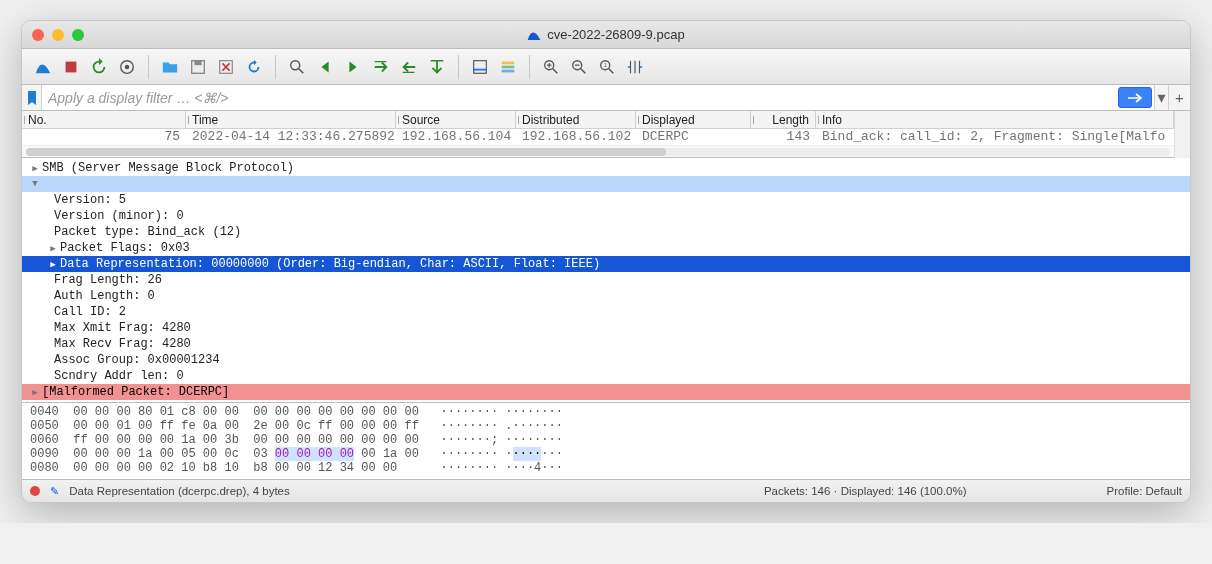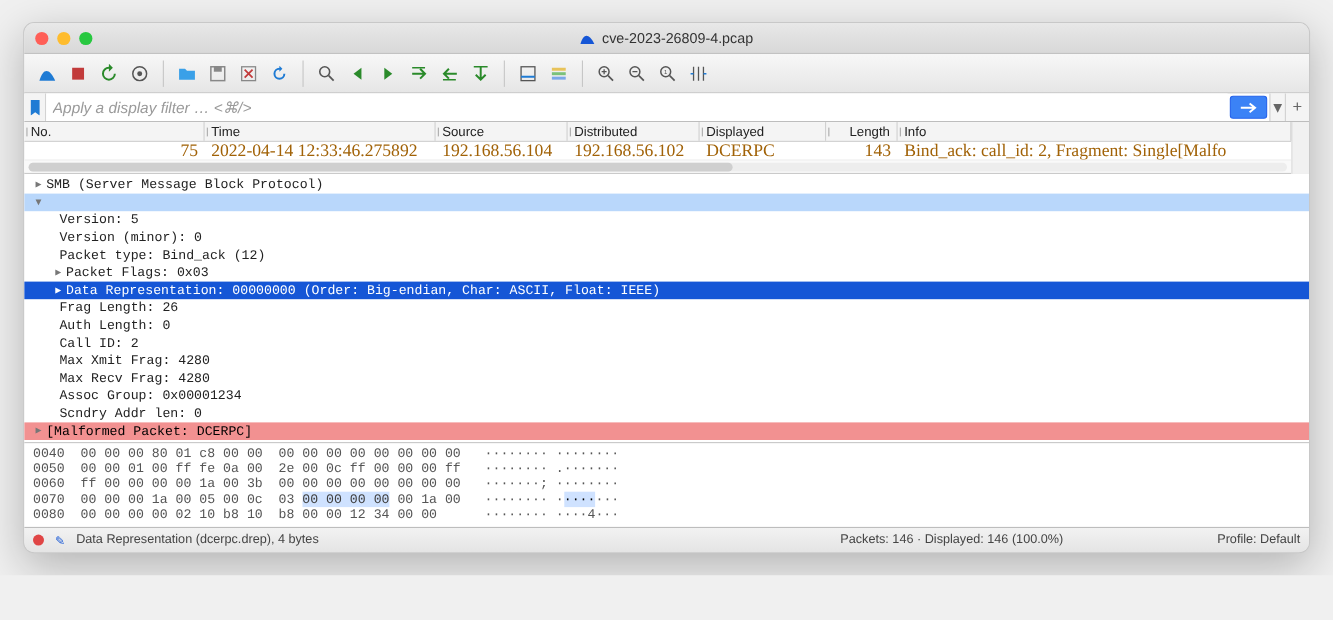--- a/index.html
+++ b/index.html
@@ -142,23 +142,23 @@
   }
   .col-no { width: 164px; }
   .col-time { width: 210px; }
   .col-src { width: 120px; }
   .col-dst { width: 120px; }
   .col-proto { width: 115px; }
   .col-len { width: 65px; text-align:right; justify-content:flex-end;}
   .col-info { flex: 1; }
   .pl-row {
     display: flex;
-    font-family: Liberation Serif, serif;
-    font-size: 16px;
-    color: #a16207;
+    font-family: Liberation Mono, monospace;
+    font-size: 13px;
+    color: #737373;
     height: 16px;
     white-space: nowrap;
     overflow: hidden;
   }
   .pl-row > div { padding: 0 6px; overflow: hidden; text-overflow: clip;}
   .pl-scroll {
     height: 12px;
     background: #f9f9f9;
     border-top: 1px solid #eee;
   }
@@ -206,21 +206,21 @@
 
   .hexpane {
     background: #fff;
     font-family: Menlo, "Courier New", monospace;
     font-size: 12px;
     color: #555;
     padding: 2px 8px 4px 8px;
     border-bottom: 1px solid #bdbdbd;
   }
   .hexpane .hexline { white-space: pre; height: 14px; line-height:14px;}
-  .hex-hl { background: #cfe2ff; color:#404040;}
+  .hex-hl { background: #cfe2ff; color:#a21caf;}
   .ascii-hl { background: #cfe2ff; color:#000;}
 
   .statusbar {
     height: 22px;
     background: linear-gradient(#f2f2f2,#e4e4e4);
     display:flex;
     align-items:center;
     font-size: 11.5px;
     color: #444;
     padding: 0 8px;
@@ -244,21 +244,21 @@
       <span class="t-close"></span>
       <span class="t-min"></span>
       <span class="t-max"></span>
     </div>
     <div class="title">
       <span class="fin-icon">
         <svg viewBox="0 0 20 20">
             <path d="M1 17 C5 3 12 3 19 17 L10 17 Z" fill="#1556d6"></path>
           </svg>
       </span>
-      <span>cve-2023-26809-4.pcap</span>
+      <span>cve-2022-26809-9.pcap</span>
     </div>
   </div>
 
   <div class="toolbar">
     <div class="tbtn">
         <svg viewBox="0 0 20 20">
           <path d="M2 17 C6 4 12 4 18 17 L10 17 Z" fill="#1f7bd4"></path>
         </svg>
       </div>
     <div class="tbtn">
@@ -476,21 +476,21 @@
     <div class="line level0 malformed">
         <span class="caret">▶</span>
         <span>[Malformed Packet: DCERPC]</span>
       </div>
   </div>
 
   <div class="hexpane">
     <div class="hexline"><span>0040</span>  <span>00 00 00 80 01 c8 00 00  00 00 00 00 00 00 00 00</span>   <span>········ ········</span></div>
     <div class="hexline"><span>0050</span>  <span>00 00 01 00 ff fe 0a 00  2e 00 0c ff 00 00 00 ff</span>   <span>········ .·······</span></div>
     <div class="hexline"><span>0060</span>  <span>ff 00 00 00 00 1a 00 3b  00 00 00 00 00 00 00 00</span>   <span>·······; ········</span></div>
-    <div class="hexline"><span>0070</span>  <span>00 00 00 1a 00 05 00 0c  03 </span><span class="hex-hl">00 00 00 00</span><span> 00 1a 00</span>   <span>········ ·</span><span class="ascii-hl">····</span><span>···</span></div>
+    <div class="hexline"><span>0090</span>  <span>00 00 00 1a 00 05 00 0c  03 </span><span class="hex-hl">00 00 00 00</span><span> 00 1a 00</span>   <span>········ ·</span><span class="ascii-hl">····</span><span>···</span></div>
     <div class="hexline"><span>0080</span>  <span>00 00 00 00 02 10 b8 10  b8 00 00 12 34 00 00</span>      <span>········ ····4···</span></div>
   </div>
 
   <div class="statusbar">
     <span class="dot"></span>
     <span class="pencil">✎</span>
     <span class="seg">Data Representation (dcerpc.drep), 4 bytes</span>
     <span class="seg middle"></span>
     <span class="seg">Packets: 146 · Displayed: 146 (100.0%)</span>
     <span class="seg" style="width:120px"></span>

